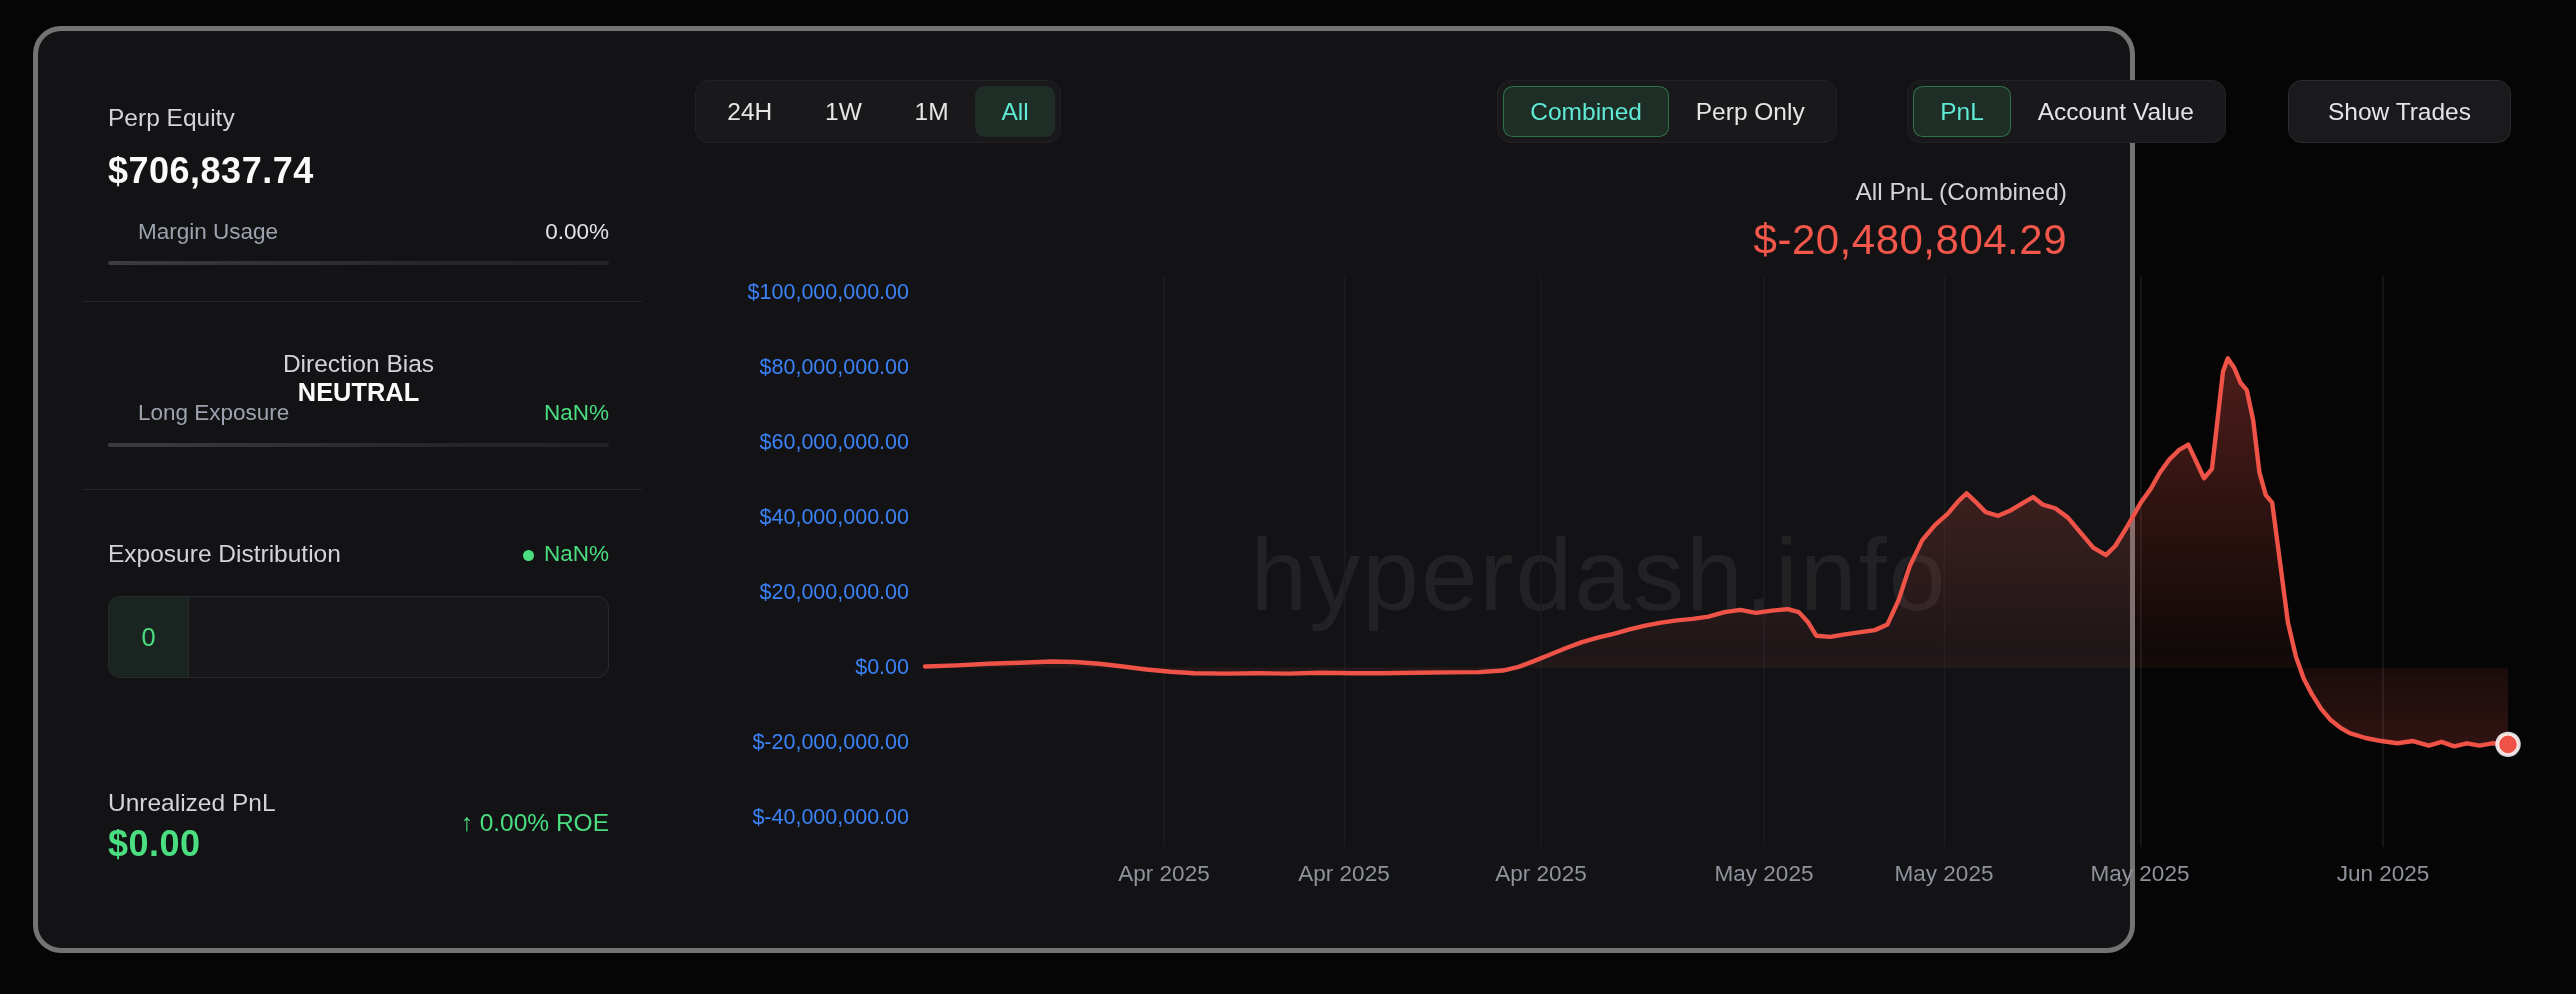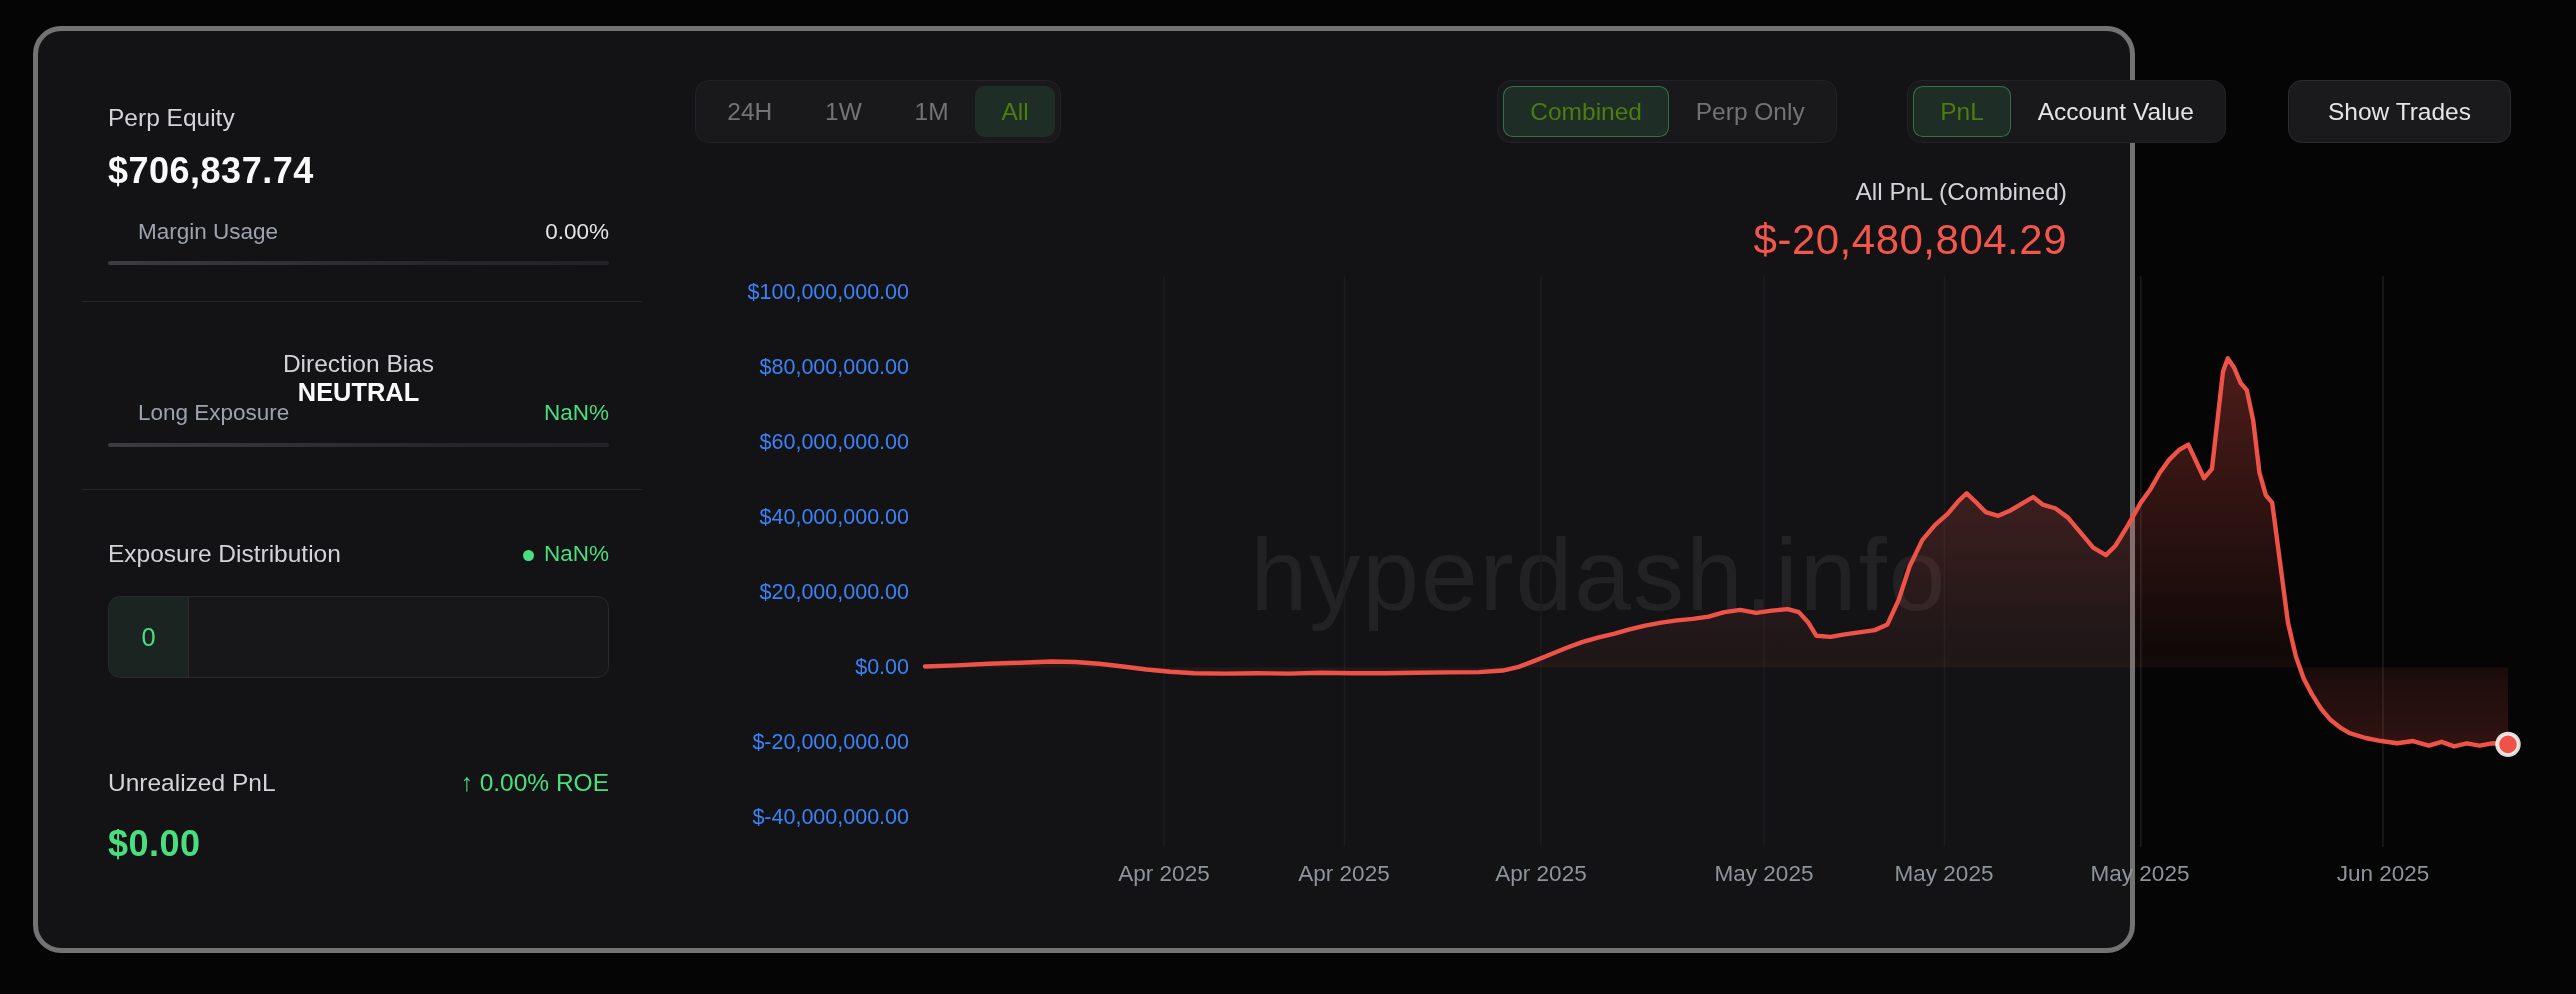--- a/index.html
+++ b/index.html
@@ -21,29 +21,29 @@
   .bar { position:absolute; left:70px; width:501px; height:3.9px; border-radius:2px;
     background:linear-gradient(90deg,#3c3c41 0%,#27272b 65%,#232327 100%); }
   .divider { position:absolute; left:44px; width:560px; height:1px; background:#242428; }
   .dot { display:inline-block; width:10.8px; height:10.8px; border-radius:50%;
     background:#4ade80; margin-right:9.8px; vertical-align:middle; }
   .dist-box { position:absolute; left:70px; top:565px; width:501px; height:82px;
     background:#17171a; border:1px solid #2a2a2e; border-radius:11.7px; display:flex; overflow:hidden; }
   .dist-seg { width:80px; height:100%; background:rgba(74,222,128,0.07);
     border-right:1px solid #2a2a2e; display:flex; align-items:center; justify-content:center;
     color:#4ade80; font-size:25.4px; }
-  .roe { font-size:24.5px; color:#4ade80; }
+  .roe { font-size:24.5px; color:#4ade80;margin-top:40px; }
 
   
   .group { position:absolute; top:49px; height:63px; display:flex; align-items:center;
     background:#19191c; border:1px solid #232327; border-radius:13.7px; padding:4.9px; }
-  .gbtn { height:51px; line-height:51px; padding:0 26.4px; font-size:24.5px; color:#737373;
+  .gbtn { height:51px; line-height:51px; padding:0 26.4px; font-size:24.5px; color:#e5e5e5;
     border-radius:9.8px; cursor:pointer; white-space:nowrap; background:transparent; border:none;
     font-family:"Liberation Sans", sans-serif; }
-  .gbtn.selected { background:rgba(74,222,128,0.10); color:#4d7c0f; }
+  .gbtn.selected { background:rgba(74,222,128,0.10); color:#5eead4; }
   .gbtn.selected.bordered { border:1px solid rgba(74,222,128,0.40); line-height:49px; }
   .gbtn.plain { color:#e4e4e7; }
   .solo-btn { position:absolute; top:49px; height:63px; width:223px; background:#1a1a1d;
     border:1px solid #2c2c30; border-radius:13.7px; color:#e4e4e7; font-size:24.5px;
     cursor:pointer; font-family:"Liberation Sans", sans-serif; }
 
   
   .chart-head { position:absolute; right:63px; top:147px; text-align:right; }
   .chart-head .t { font-size:24.5px; color:#d4d4d8; margin-bottom:9.8px; }
   .chart-head .v { font-size:42px; font-weight:500; color:#f3564a; letter-spacing:0.5px; }

